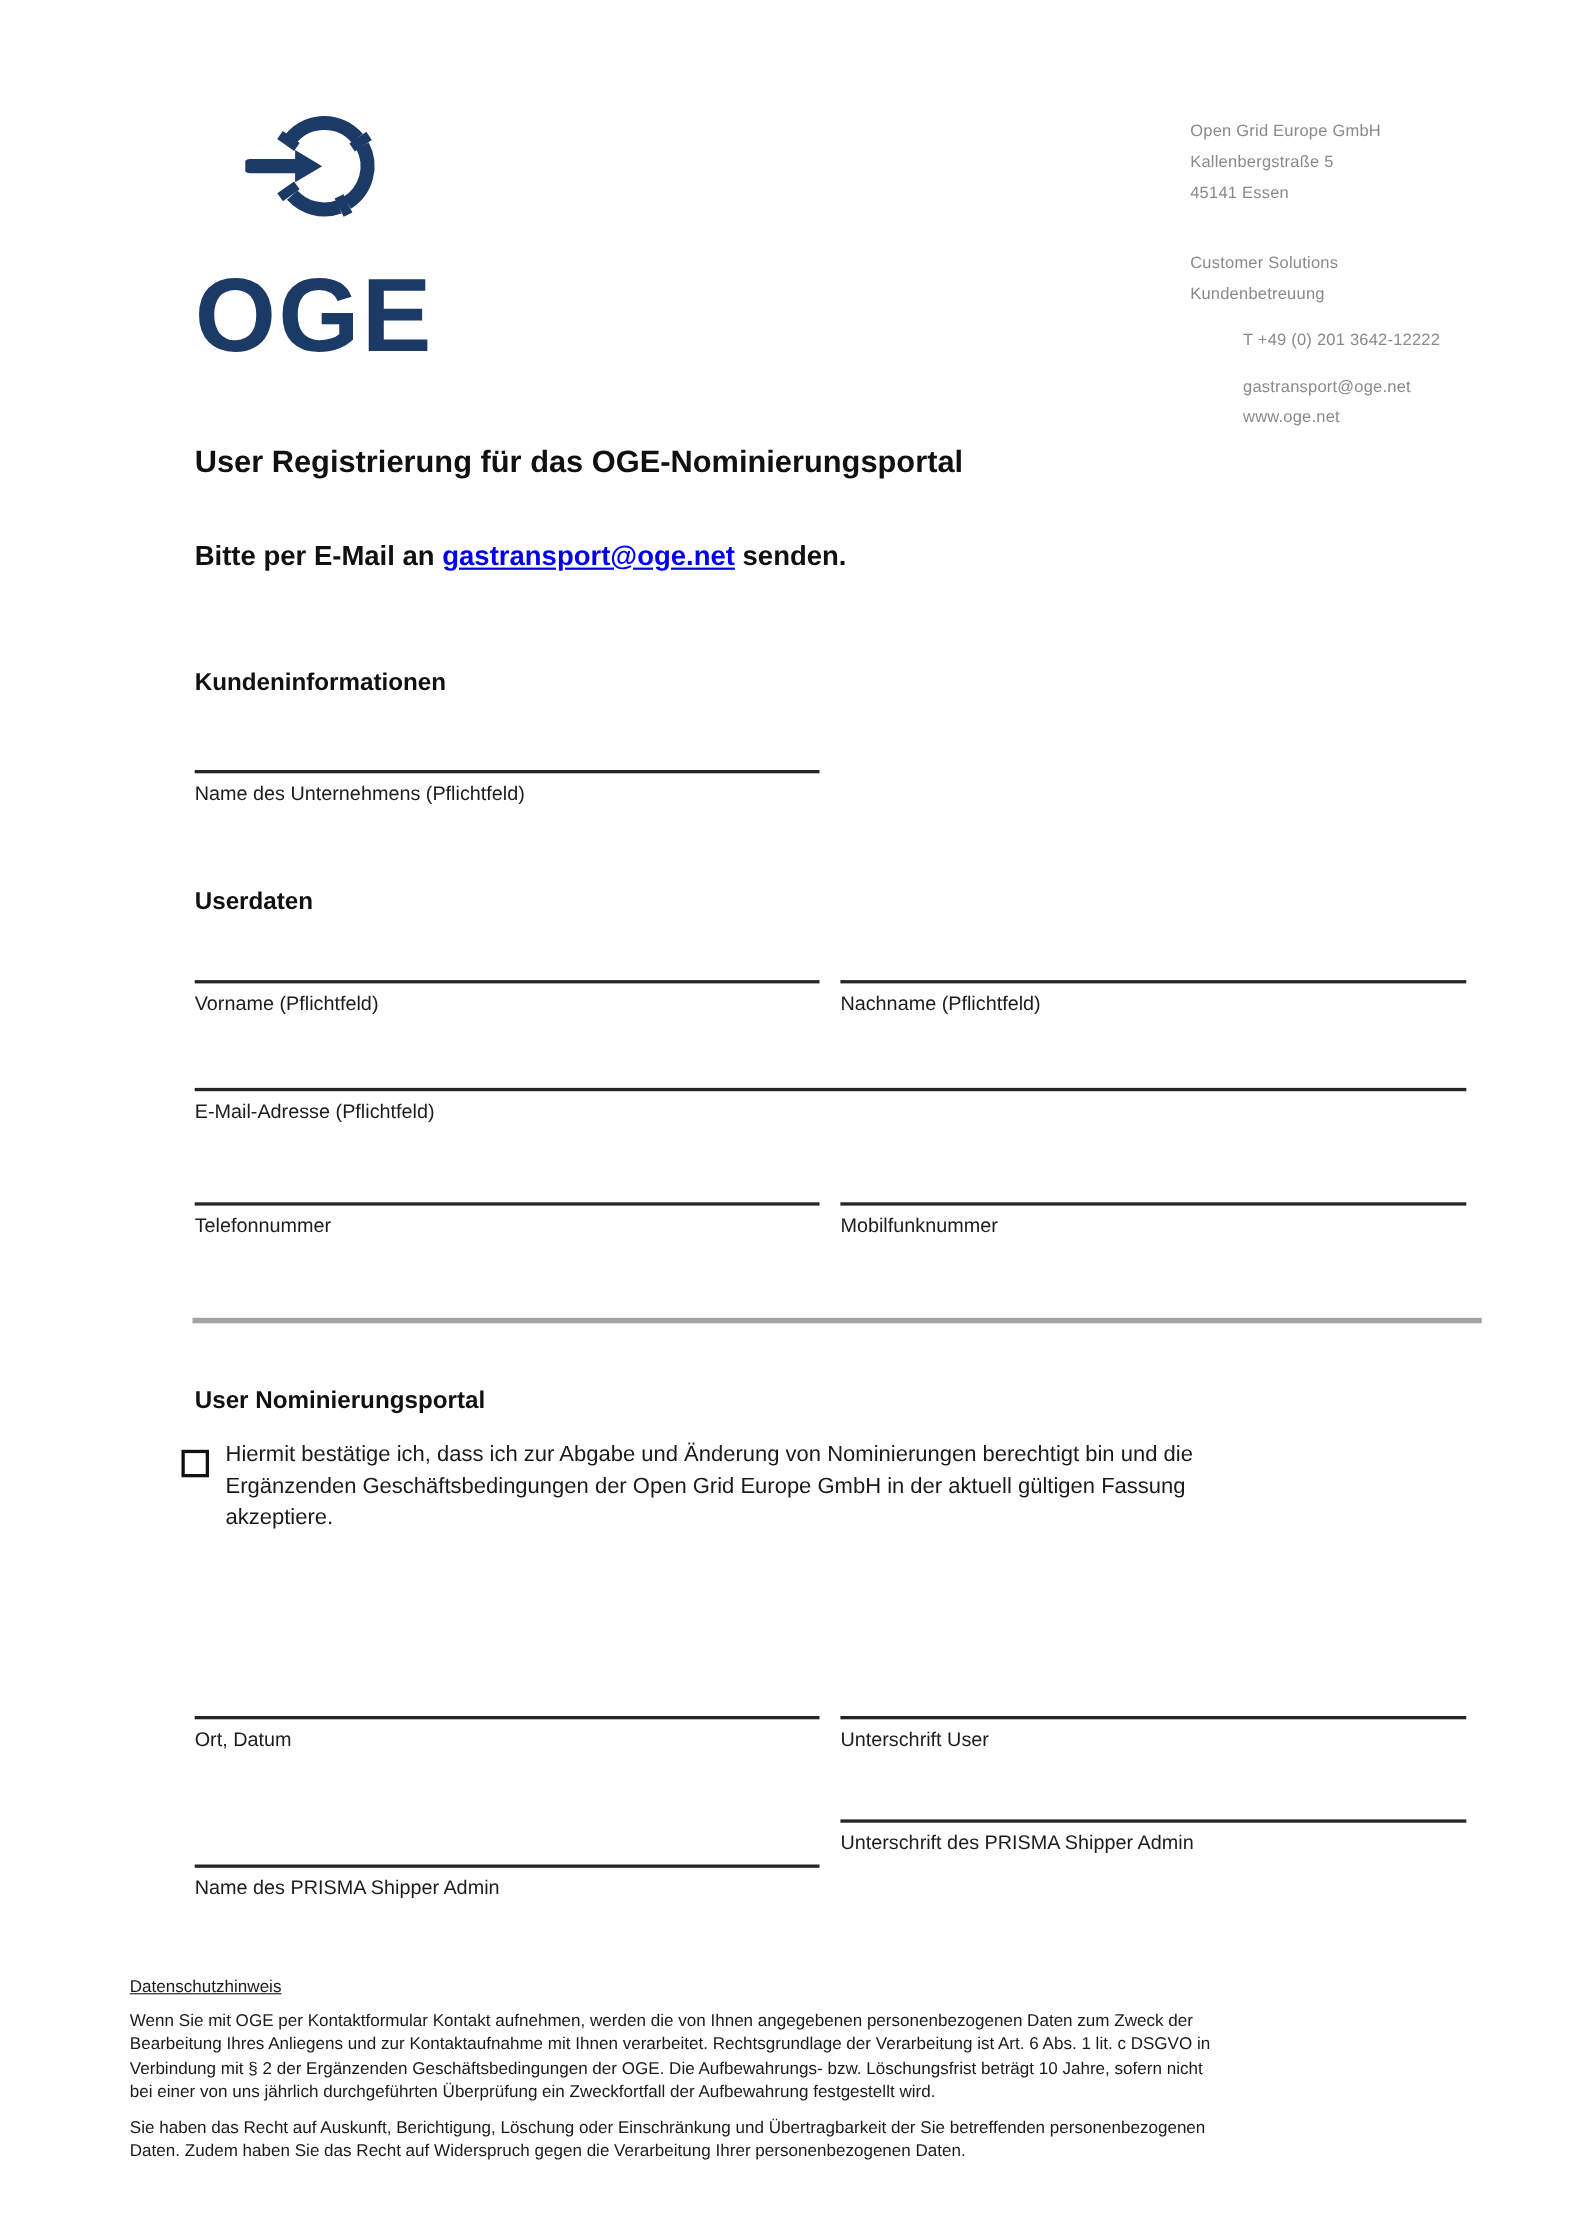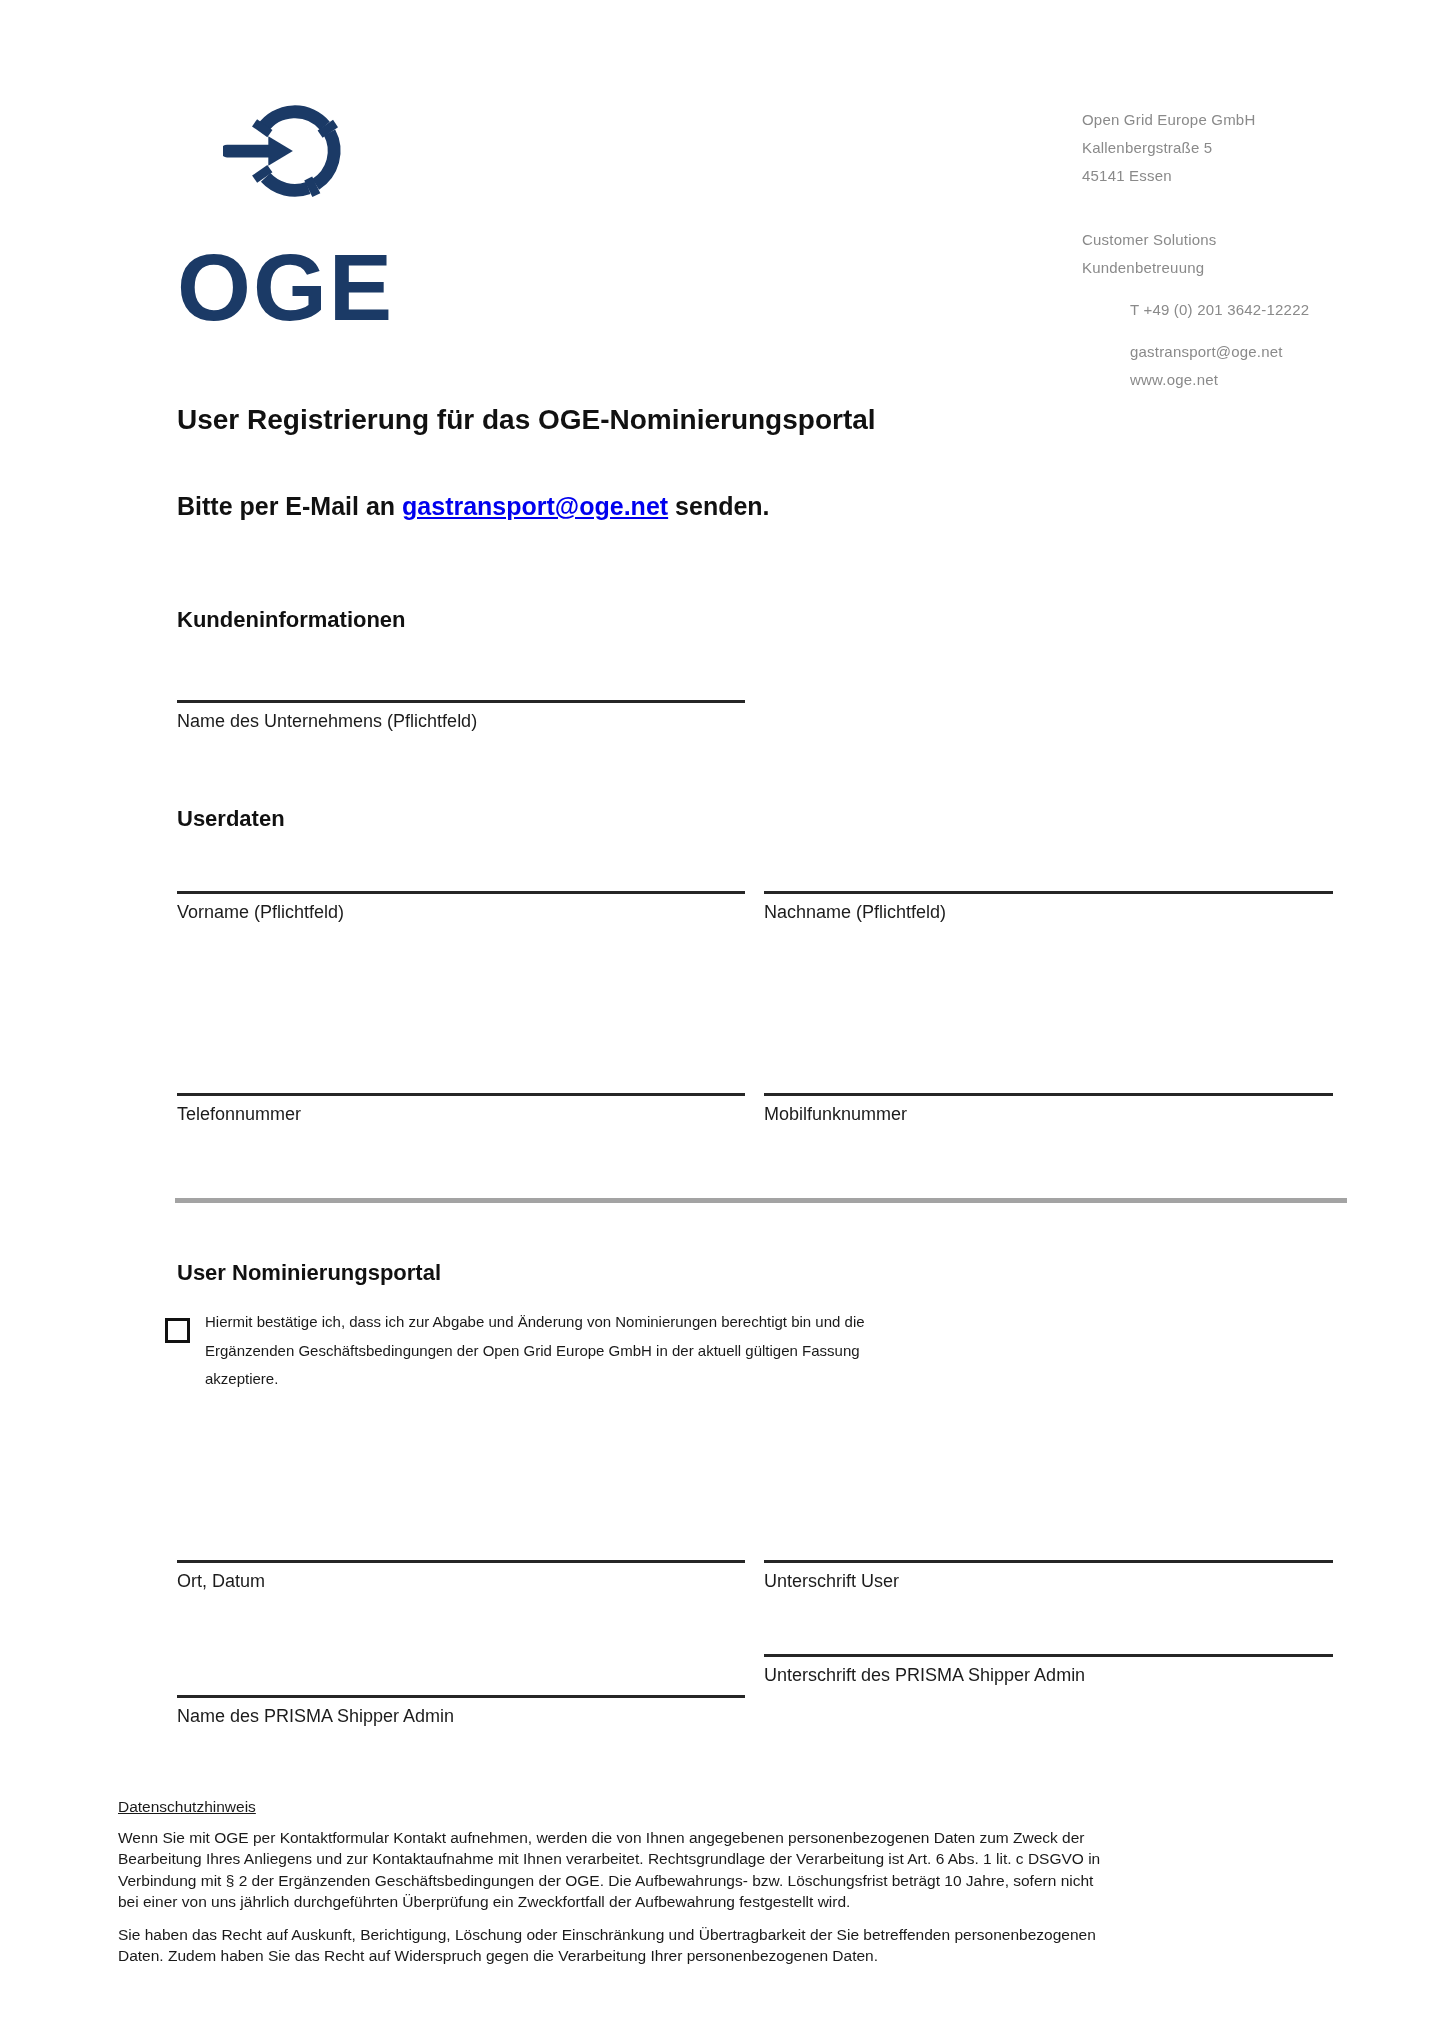--- a/index.html
+++ b/index.html
@@ -37,21 +37,21 @@
   .f-phone{left:177px;top:1093px;width:568px;}
   .f-mobile{left:764px;top:1093px;width:569px;}
   .f-sig1a{left:177px;top:1560px;width:568px;}
   .f-sig1b{left:764px;top:1560px;width:569px;}
   .f-sig2a{left:177px;top:1695px;width:568px;}
   .f-sig2b{left:764px;top:1654px;width:569px;}
 
   .divider{left:175px;top:1198px;width:1172px;height:5px;background:#a3a3a3;}
 
   .checkbox{left:165px;top:1318px;width:19px;height:19px;border:3px solid #111;background:#fff;cursor:pointer;}
-  .consent{left:205px;top:1308px;width:1150px;font-size:15px;line-height:28.5px;color:#1a1a1a;white-space:pre-line;}
+  .consent{left:205px;top:1308px;width:1150px;font-size:20px;line-height:28.5px;color:#1a1a1a;white-space:pre-line;}
 
   .footer{left:118px;top:1796px;width:1216px;font-size:15.5px;line-height:21.5px;color:#1a1a1a;}
   .footer-heading{text-decoration:underline;margin:0 0 9px 0;}
   .footer p{margin:0 0 11px 0;white-space:pre-line;}
 </style>
 </head>
 <body>
 
 <div class="page">
 
@@ -102,20 +102,23 @@
     <span>Name des Unternehmens (Pflichtfeld)</span>
   </div>
 
   <div class="abs h2 h-user">Userdaten</div>
   <div class="abs field f-first">
     <span>Vorname (Pflichtfeld)</span>
   </div>
   <div class="abs field f-last">
     <span>Nachname (Pflichtfeld)</span>
   </div>
+  <div class="abs field f-email">
+    <span>E-Mail-Adresse (Pflichtfeld)</span>
+  </div>
   <div class="abs field f-phone">
     <span>Telefonnummer</span>
   </div>
   <div class="abs field f-mobile">
     <span>Mobilfunknummer</span>
   </div>
 
   <div class="abs divider"></div>
 
   <div class="abs h2 h-portal">User Nominierungsportal</div>

